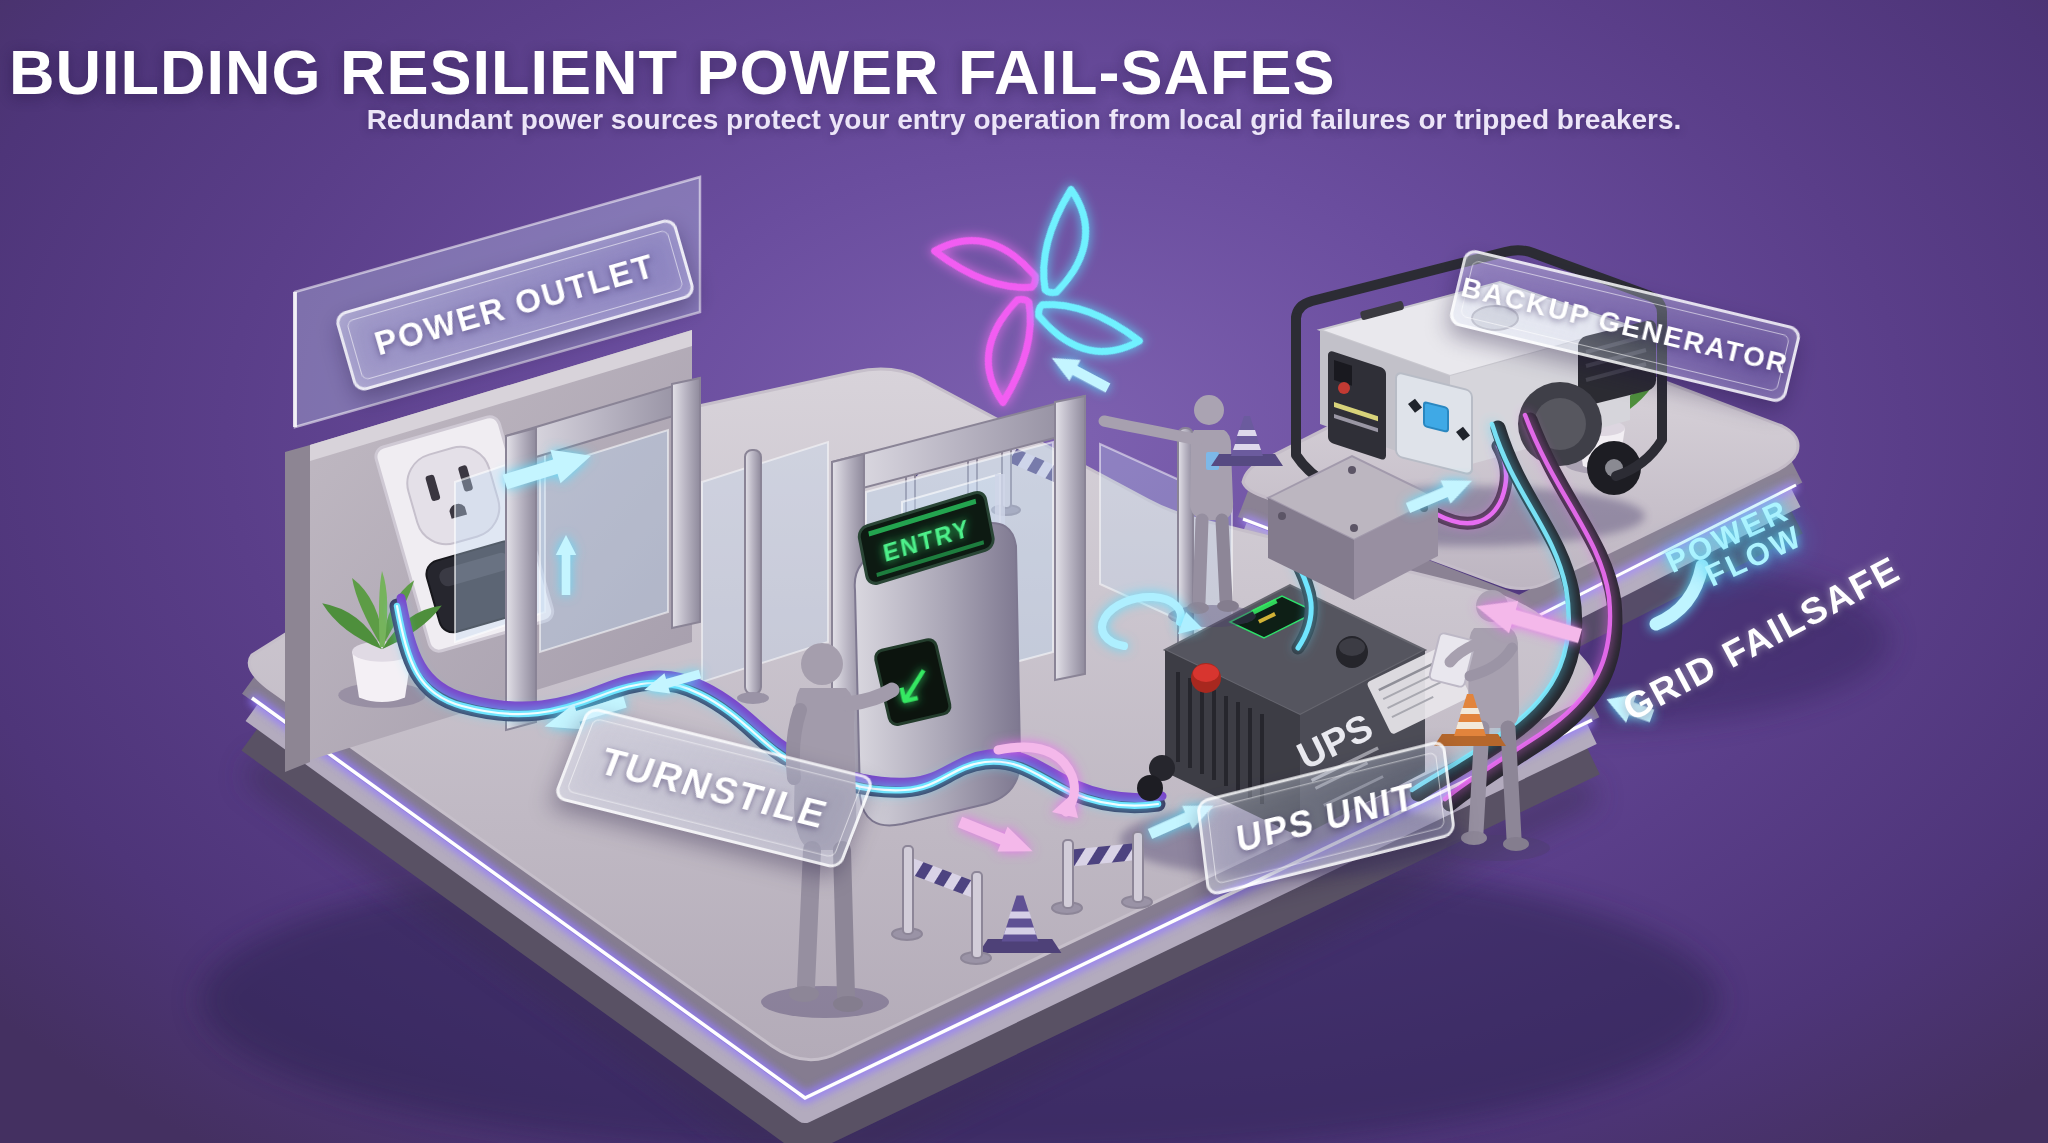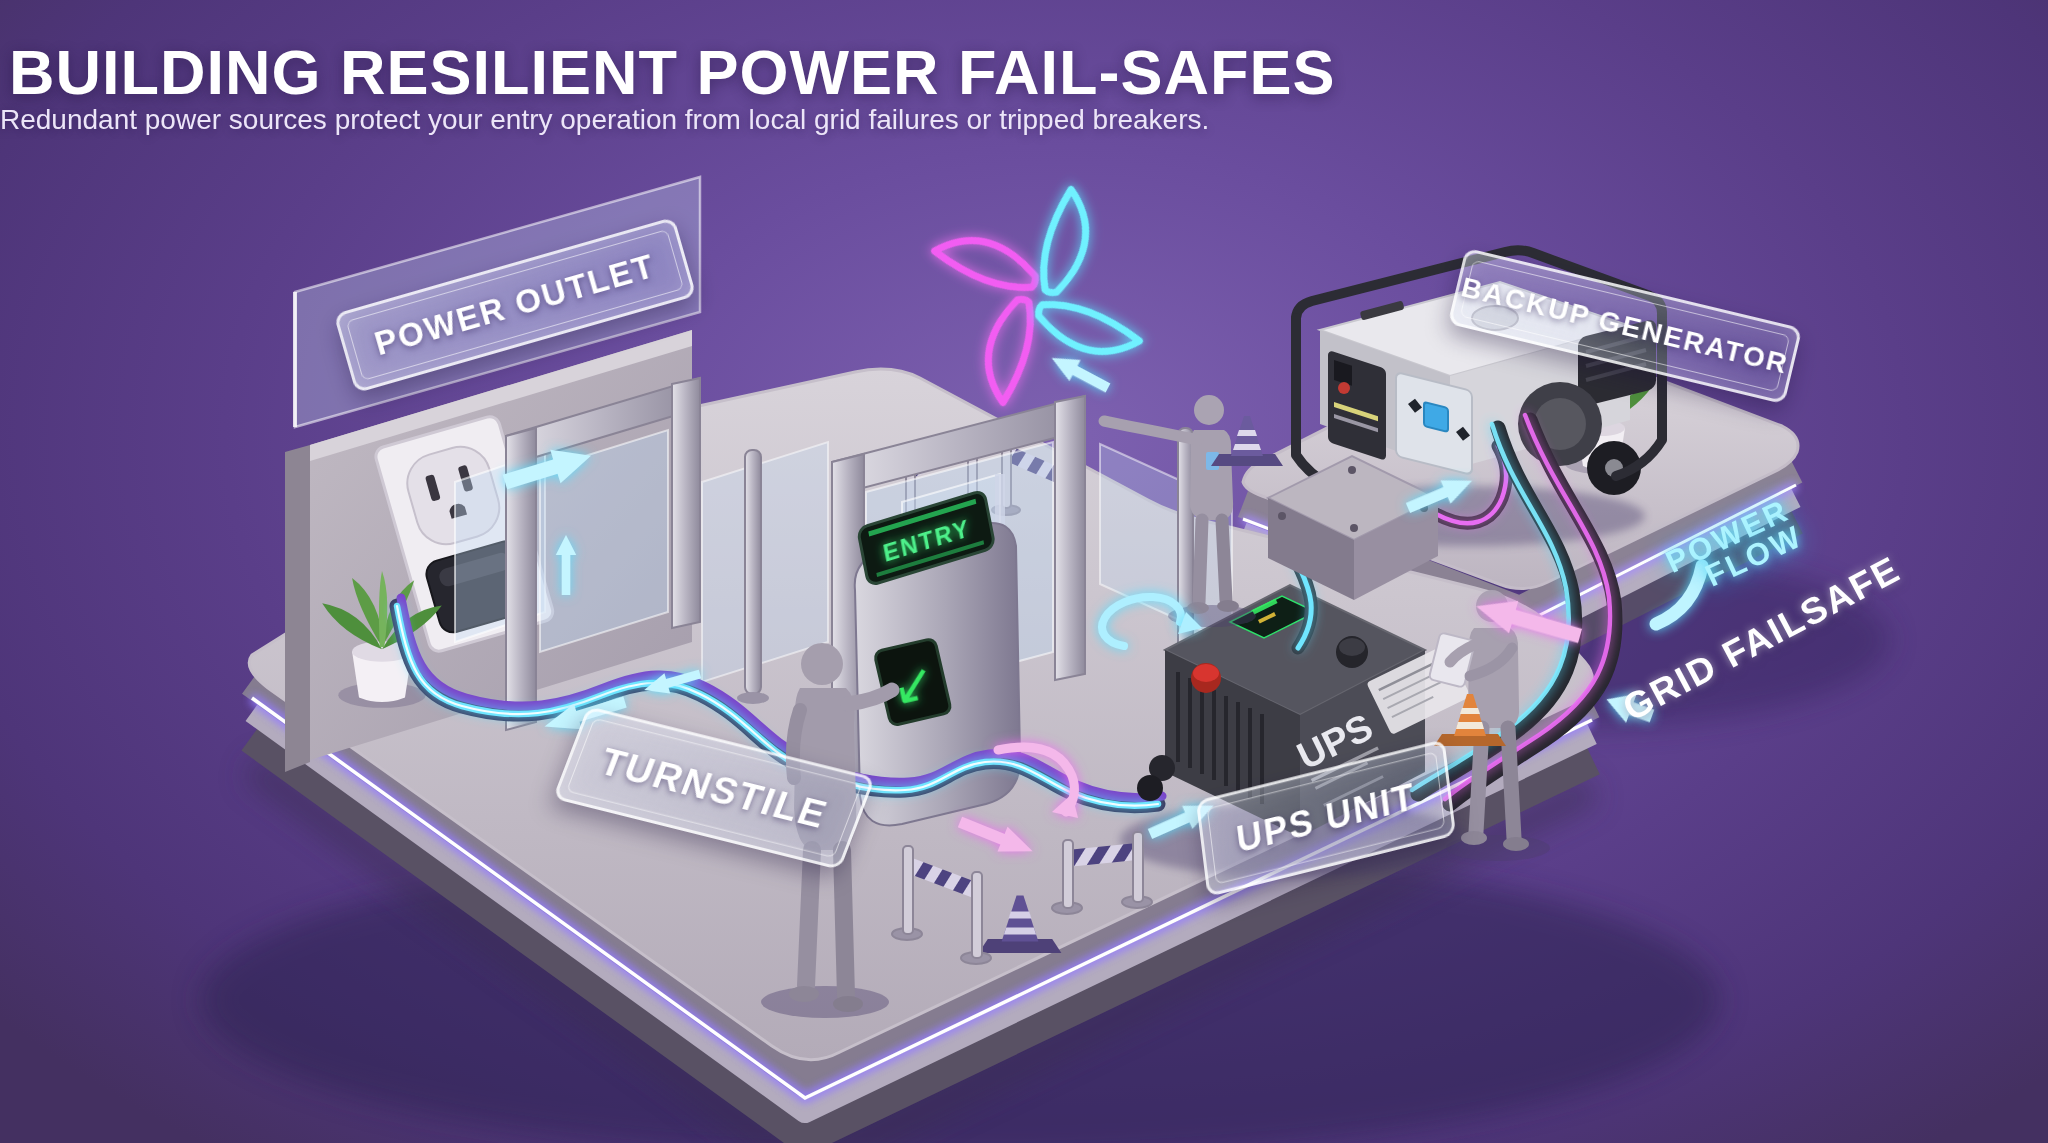--- a/index.html
+++ b/index.html
@@ -9,22 +9,22 @@
     font-family:"Liberation Sans",sans-serif;
   }
   .stage svg{position:absolute;left:0;top:0;}
   .title{
     position:absolute;left:0;right:16px;top:36px;text-align:left;
     font-size:63px;font-weight:800;letter-spacing:1px;color:#ffffff;
     text-shadow:0 3px 14px rgba(30,15,60,.45);
     padding-left:9px;
   }
   .subtitle{
-    position:absolute;left:0;right:0;top:104px;text-align:left;
-    font-size:28px;font-weight:400;color:#ece5f8;
+    position:absolute;left:0;right:0;top:104px;text-align:center;
+    font-size:28px;font-weight:700;color:#ece5f8;
     text-shadow:0 2px 8px rgba(30,15,60,.35);
   }
   .glass-sign{
     position:absolute;display:flex;align-items:center;justify-content:center;
     background:linear-gradient(100deg, rgba(225,235,255,.30), rgba(170,190,235,.16));
     border:3px solid rgba(255,255,255,.8);border-radius:12px;
     box-shadow:0 10px 22px rgba(25,15,55,.35), inset 0 0 26px rgba(255,255,255,.22);
   }
   .glass-sign .inner{
     position:absolute;inset:7px;border:1.5px solid rgba(255,255,255,.55);border-radius:7px;

